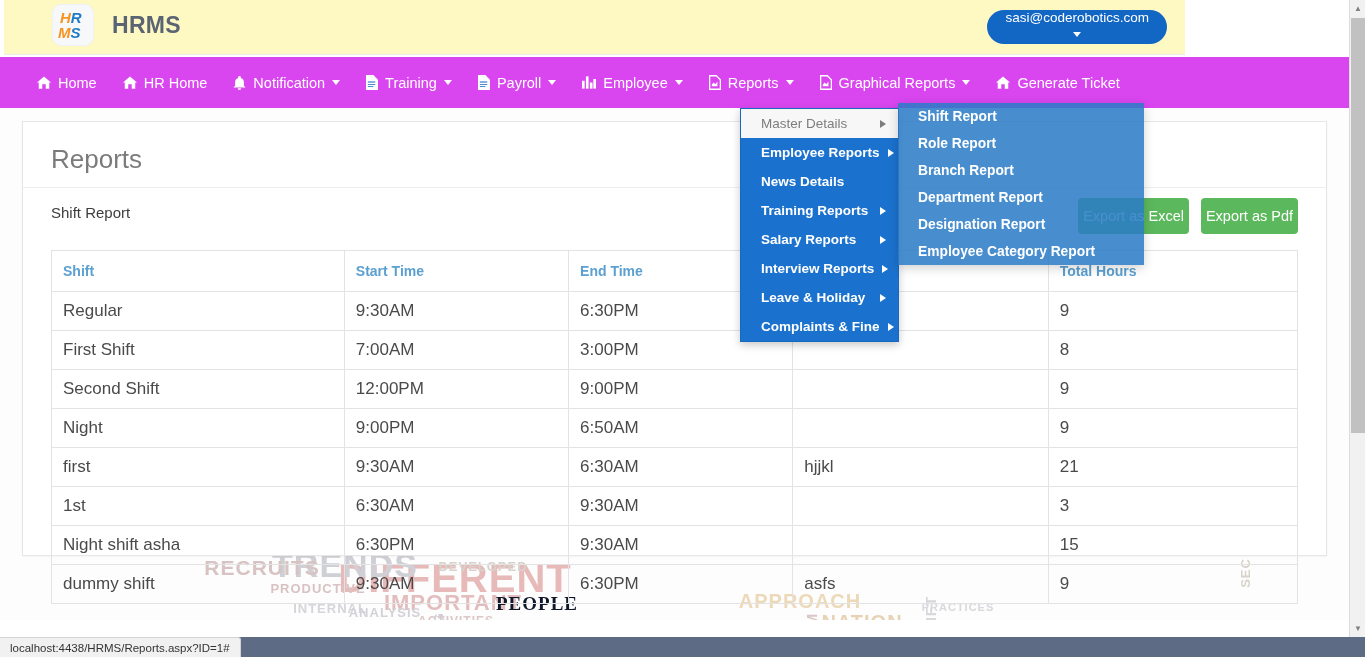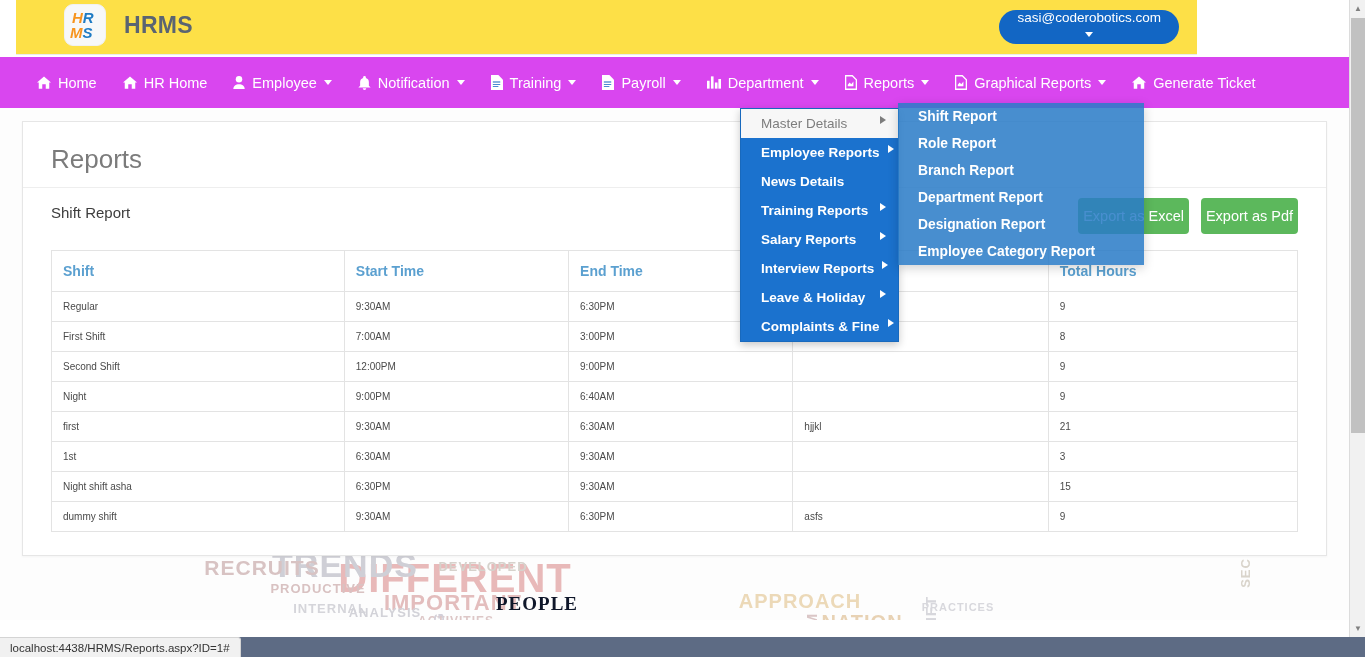--- a/index.html
+++ b/index.html
@@ -20,22 +20,22 @@
   .wc {
     position:absolute;
     font-family:"Liberation Sans", sans-serif;
     font-weight:bold;
     white-space:nowrap;
     letter-spacing:1px;
   }
 
   
   #topbar {
-    position:absolute; left:16px; top:0; width:1181px; height:55px;
-    background:#fde047; z-index:10;
+    position:absolute; left:4px; top:0; width:1181px; height:55px;
+    background:#fef9c3; z-index:10;
     border-bottom:1px solid #ececec;
   }
   #brand { position:absolute; left:48px; top:4px; display:flex; align-items:center; }
   #logo-box {
     width:42px; height:42px; border-radius:9px; background:#f7f8f9;
     position:relative; overflow:hidden; border:1px solid #f0f1f2;
   }
   #logo-box .lg1 {
     position:absolute; left:7px; top:4px; font-size:15px; font-weight:bold;
     font-style:italic; color:#f7941e; font-family:"Liberation Sans", sans-serif;
@@ -93,36 +93,36 @@
     background:#5cb85c; color:#ffffff; border:none; border-radius:4px;
     padding:10px 5px; font-size:14.5px; cursor:pointer;
     font-family:"Liberation Sans", sans-serif; white-space:nowrap;
   }
 
   
   #tbl-wrap { padding:16px 28px 0 28px; }
   table { border-collapse:collapse; width:100%; table-layout:fixed; }
   th, td {
     border:1px solid #e3e3e3; text-align:left;
-    font-size:10px; padding:9px 11px; height:27px;
+    font-size:17px; padding:9px 11px; height:27px;
   }
   th { color:#5ba0d0; font-weight:bold; font-size:14px; padding:12px 11px; }
   td { color:#4a4a4a; }
   col.c1 { width:23.5%; } col.c2 { width:18%; } col.c3 { width:18%; }
   col.c4 { width:20.5%; } col.c5 { width:20%; }
 
   
   #menu1 {
     position:absolute; left:740px; top:108px; width:159px;
     background:#1b72ce; z-index:40;
     box-shadow:0 3px 8px rgba(0,0,0,.22);
     padding:0; border:1px solid rgba(0,0,0,.08);
   }
   .m1item {
-    display:flex; justify-content:space-between;
+    display:flex; align-items:center; justify-content:space-between;
     color:#ffffff; font-size:13.5px; font-weight:bold;
     padding:7px 12px 7px 20px; cursor:pointer; white-space:nowrap;
   }
   .m1item.active { background:#f7f7f7; color:#7d7d7d; font-weight:normal; }
   .m1item .arr {
     width:0;height:0;border-top:4.5px solid transparent;border-bottom:4.5px solid transparent;
     border-left:6px solid currentColor; margin-left:8px; flex:0 0 auto;
   }
   .m1item .arr.hidden { visibility:hidden; }
 
@@ -221,30 +221,20 @@
       <div class="navitem">
         <span class="ico">
           <svg width="14" height="13" viewBox="0 0 16 14">
             <path fill="#fff" d="M8 0L0 7h2v7h4V9h4v5h4V7h2z"></path>
           </svg>
         </span>
         <span>HR Home</span>
       </div>
       <div class="navitem">
         <span class="ico">
-          <svg width="12" height="13" viewBox="0 0 14 16">
-            <circle cx="7" cy="4" r="4" fill="#fff"></circle>
-            <path fill="#fff" d="M0 16c0-4 3-6 7-6s7 2 7 6z"></path>
-          </svg>
-        </span>
-        <span>Employee</span>
-        <span class="caret-d"></span>
-      </div>
-      <div class="navitem">
-        <span class="ico">
           <svg width="13" height="14" viewBox="0 0 14 16">
             <path fill="#fff" d="M7 0a1.6 1.6 0 00-1.6 1.6v.6A5 5 0 002 7v4l-2 2h14l-2-2V7a5 5 0 00-3.4-4.8v-.6A1.6 1.6 0 007 0z"></path>
             <path fill="#fff" d="M5 14a2 2 0 004 0z"></path>
           </svg>
         </span>
         <span>Notification</span>
         <span class="caret-d"></span>
       </div>
       <div class="navitem">
         <span class="ico">
@@ -268,21 +258,21 @@
       </div>
       <div class="navitem">
         <span class="ico">
           <svg width="14" height="13" viewBox="0 0 16 14">
             <rect x="0" y="5" width="3" height="9" fill="#fff"></rect>
             <rect x="4.5" y="0" width="3" height="14" fill="#fff"></rect>
             <rect x="9" y="7" width="3" height="7" fill="#fff"></rect>
             <rect x="13" y="3" width="3" height="11" fill="#fff"></rect>
           </svg>
         </span>
-        <span>Department</span>
+        <span>Employee</span>
         <span class="caret-d"></span>
       </div>
       <div class="navitem">
         <span class="ico">
           <svg width="12" height="15" viewBox="0 0 13 16">
             <path fill="none" stroke="#fff" stroke-width="1.4" d="M.7.7h7.2L12.3 5v10.3H.7z"></path>
             <path fill="#fff" d="M3 10.5l2-2.6 1.8 1.9 2.3-3V12H3z"></path>
           </svg>
         </span>
         <span>Reports</span>
@@ -354,21 +344,21 @@
           <tr>
             <td>Second Shift</td>
             <td>12:00PM</td>
             <td>9:00PM</td>
             <td></td>
             <td>9</td>
           </tr>
           <tr>
             <td>Night</td>
             <td>9:00PM</td>
-            <td>6:40AM</td>
+            <td>6:50AM</td>
             <td></td>
             <td>9</td>
           </tr>
           <tr>
             <td>first</td>
             <td>9:30AM</td>
             <td>6:30AM</td>
             <td>hjjkl</td>
             <td>21</td>
           </tr>

